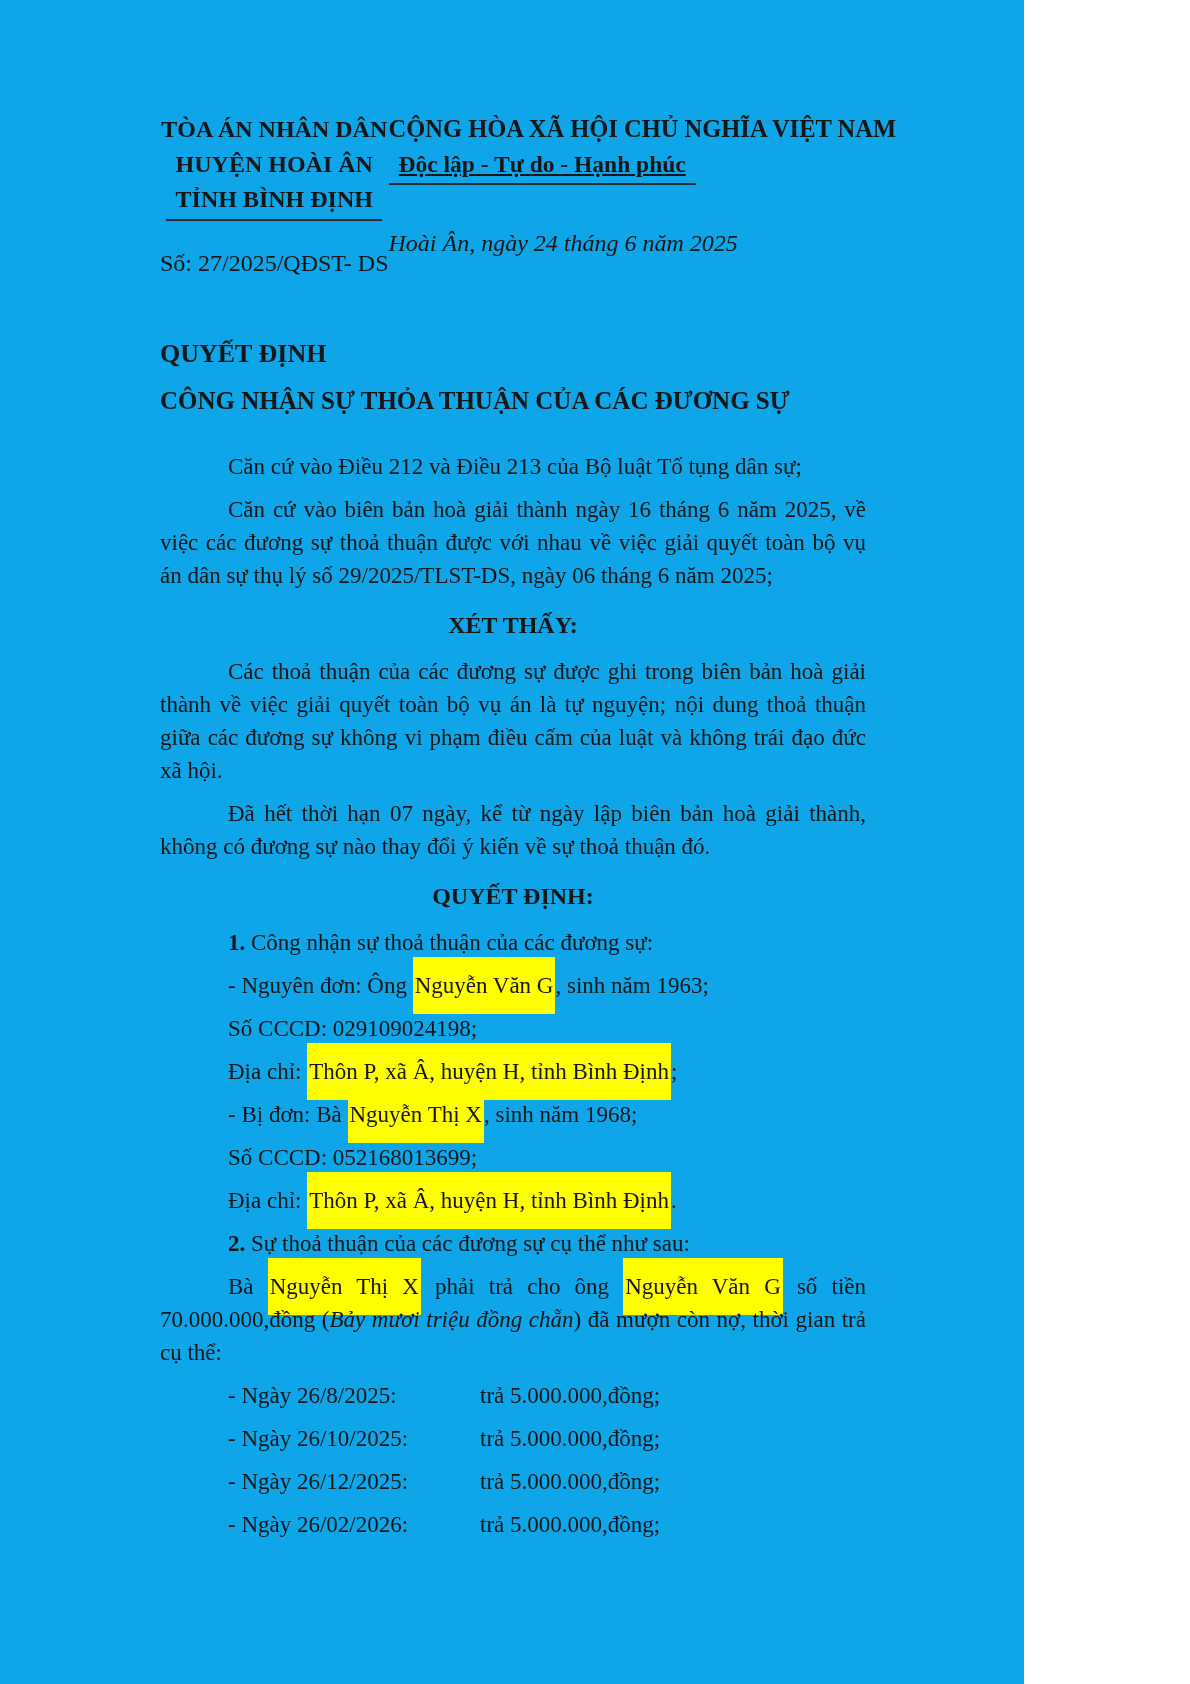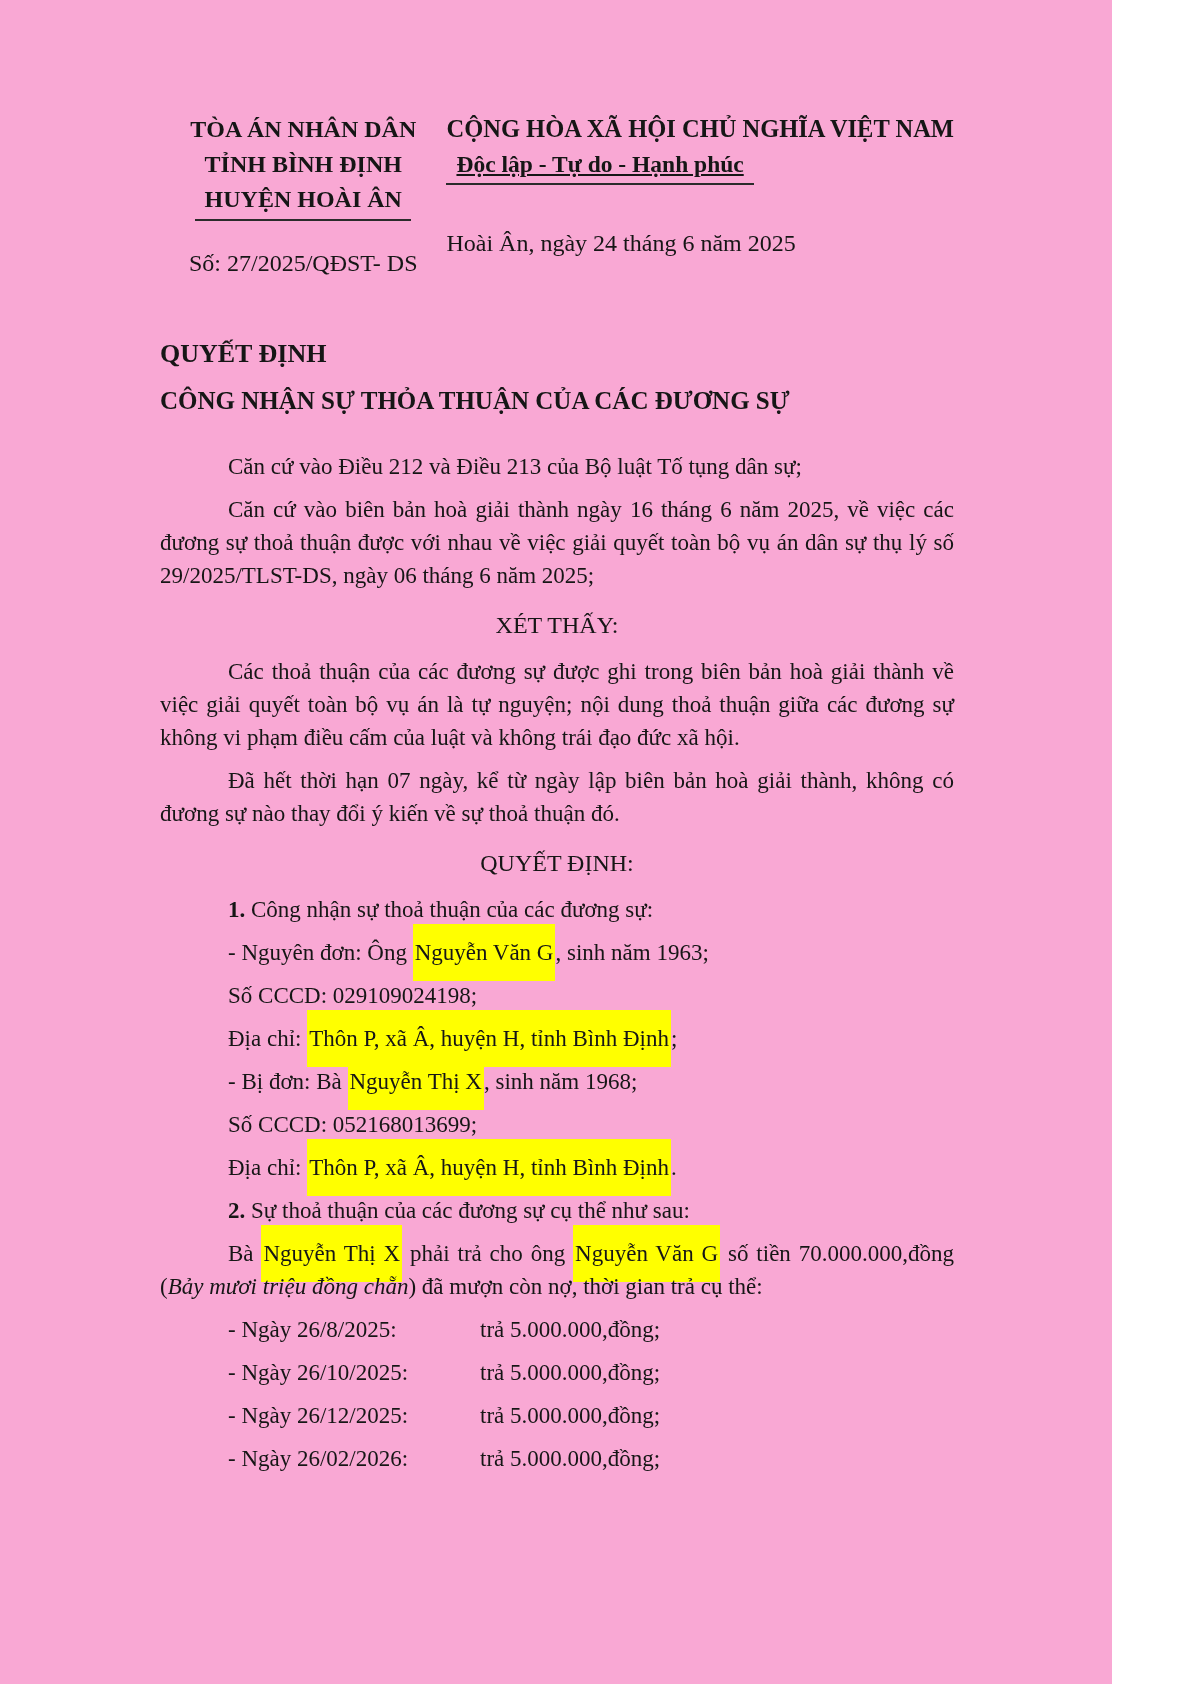--- a/index.html
+++ b/index.html
@@ -1,66 +1,66 @@
 <!DOCTYPE html>
 <html><head>
 <meta charset="utf-8">
 <style>
   html, body { margin: 0; padding: 0; background: #ffffff; }
   .page {
-    width: 1112px;
+    width: 1024px;
     min-height: 1684px;
     box-sizing: border-box;
     padding: 112px 158px 40px 160px;
     font-family: "Liberation Serif", "DejaVu Serif", serif;
     color: #161616;
     font-size: 23px;
-    background: #f9a8d4;
+    background: #0ea5e9;
   }
 
   
   .doc-header { display: flex; align-items: flex-start; }
   .court-block { width: 312px; text-align: center; }
   .court-line { font-weight: bold; font-size: 24px; line-height: 35px; white-space: nowrap; }
   .court-rule { width: 216px; border-bottom: 2px solid #2b2b2b; margin: 2px auto 0; height: 0; }
   .doc-number { margin-top: 26px; font-size: 24px; line-height: 32px; white-space: nowrap; }
   .national-block { flex: 1; text-align: left; }
   .national-line1 { font-weight: bold; font-size: 24.5px; line-height: 34px; white-space: nowrap; }
   .national-line2 {
     font-weight: bold; font-size: 23.5px; line-height: 30px;
     display: inline-block; border-bottom: 2px solid #2b2b2b;
     padding: 0 10px 4px; margin-top: 3px; white-space: nowrap; text-decoration: underline;
   }
-  .dateline { margin-top: 42px; font-size: 24px; line-height: 32px; }
+  .dateline { margin-top: 42px; font-style: italic; font-size: 24px; line-height: 32px; }
 
   
   .title-block { text-align: left; font-weight: bold; margin: 58px 0 32px; }
   .title-line1 { font-size: 26px; line-height: 34px; }
   .title-line2 { font-size: 25px; line-height: 34px; margin-top: 13px; }
 
   
   .para { text-align: justify; text-indent: 68px; line-height: 33px; margin: 0 0 10px; }
-  .section-heading { text-align: center; font-weight: normal; font-size: 24px; margin: 20px 0 16px; }
+  .section-heading { text-align: center; font-weight: bold; font-size: 24px; margin: 20px 0 16px; }
   .line-item { padding-left: 68px; line-height: 33px; margin: 0 0 10px; }
   .num { font-weight: bold; }
   .schedule-row { padding-left: 68px; line-height: 33px; margin: 0 0 10px; }
   .schedule-date { display: inline-block; min-width: 252px; }
   mark.hl { color: inherit; padding: 16px 2px; }
   .it { font-style: italic; }
 </style>
 </head>
 <body>
 
 <div class="page">
 
   <div class="doc-header">
     <div class="court-block">
       <div class="court-line">TÒA ÁN NHÂN DÂN</div>
+      <div class="court-line">HUYỆN HOÀI ÂN</div>
       <div class="court-line">TỈNH BÌNH ĐỊNH</div>
-      <div class="court-line">HUYỆN HOÀI ÂN</div>
       <div class="court-rule"></div>
       <div class="doc-number">Số: 27/2025/QĐST- DS</div>
     </div>
     <div class="national-block">
       <div class="national-line1">CỘNG HÒA XÃ HỘI CHỦ NGHĨA VIỆT NAM</div>
       <div>
         <span class="national-line2">Độc lập - Tự do - Hạnh phúc</span>
       </div>
       <div class="dateline">Hoài Ân, ngày 24 tháng 6 năm 2025</div>
     </div>

